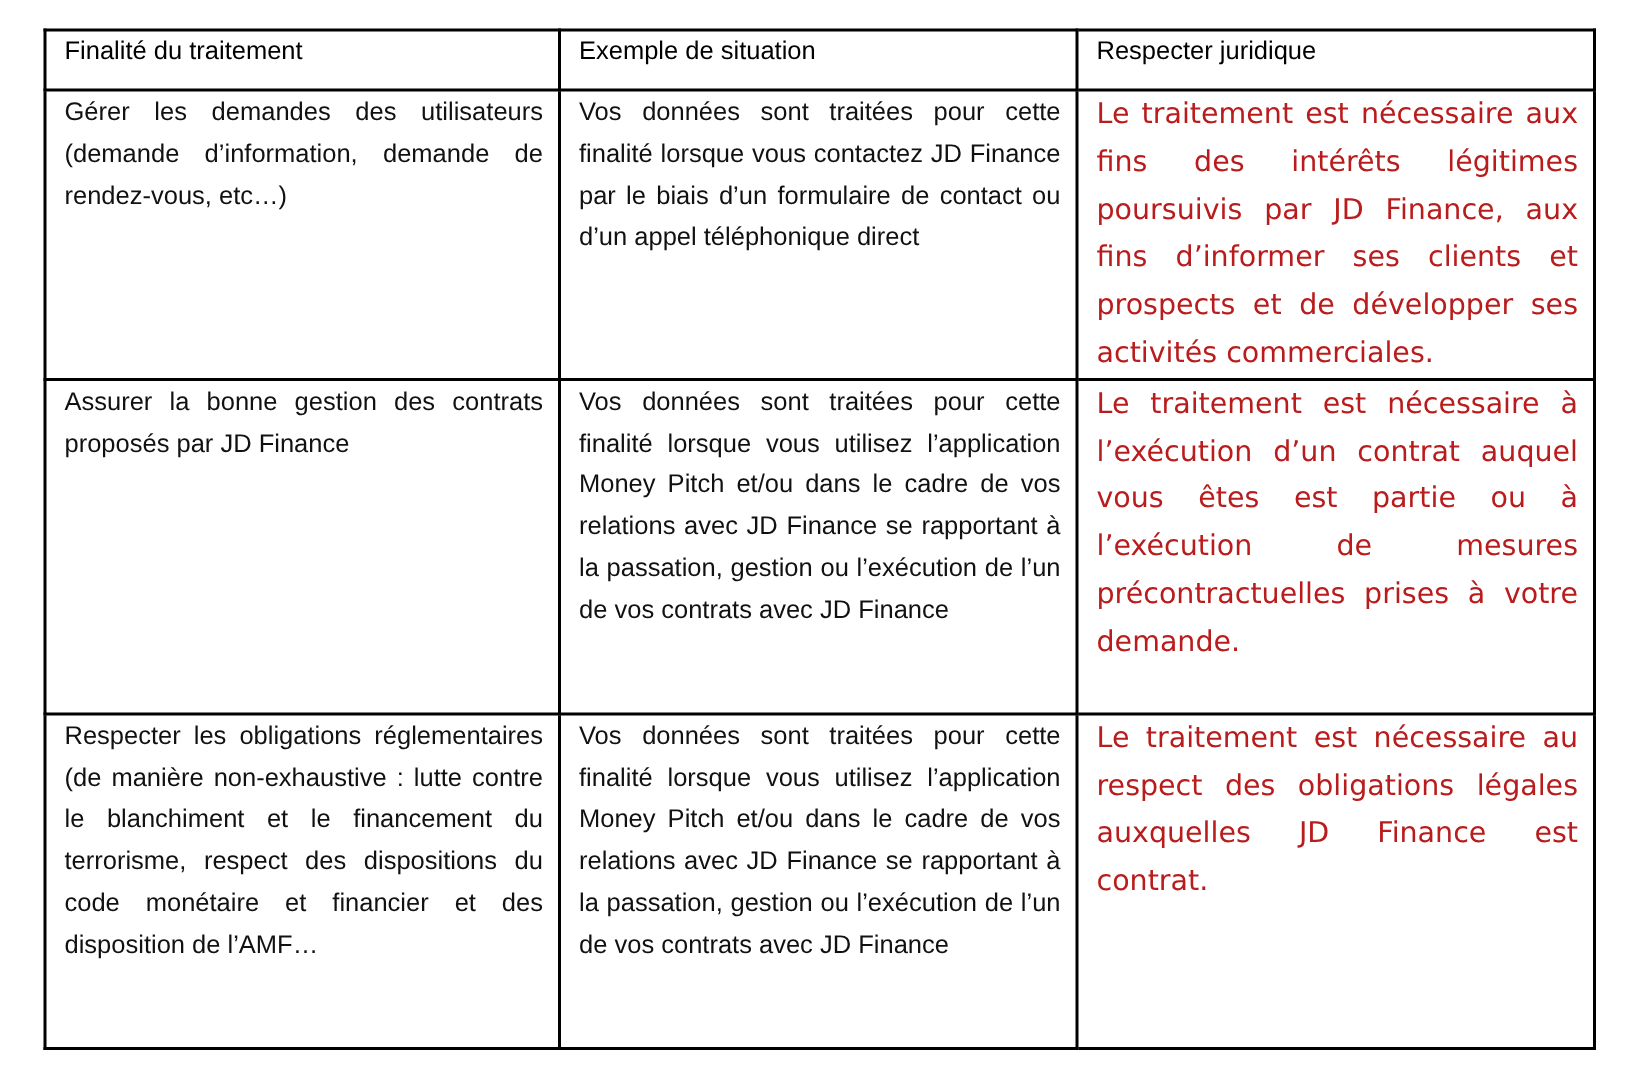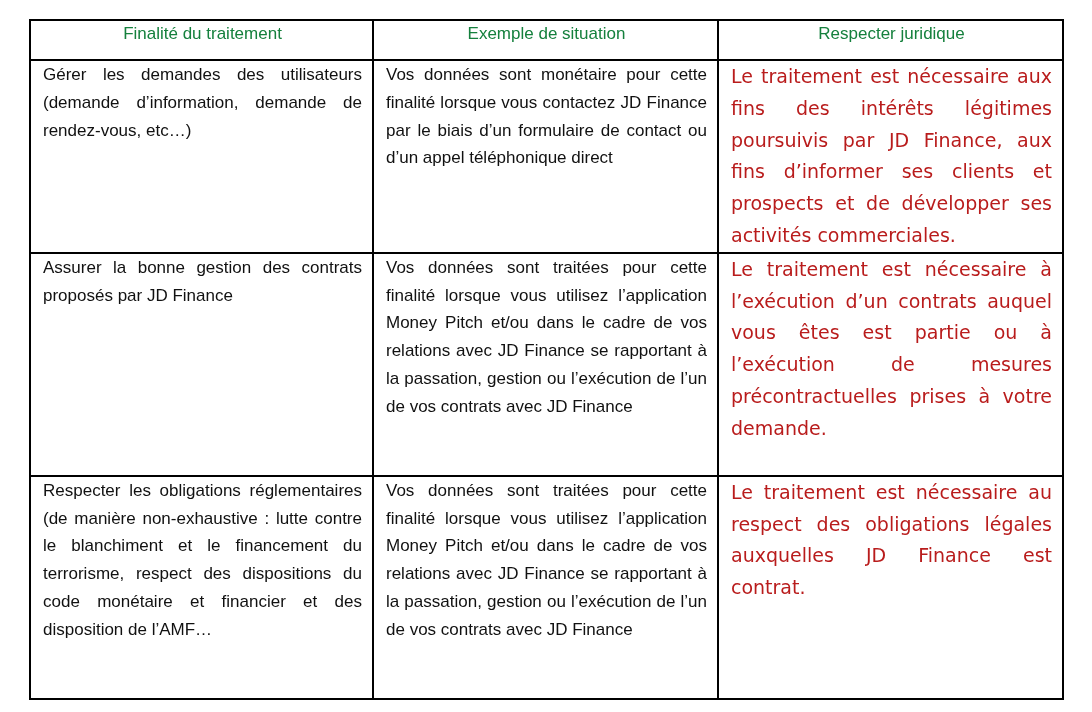--- a/index.html
+++ b/index.html
@@ -29,25 +29,25 @@
     vertical-align: top;
     padding: 0 10px 0 12px;
     box-sizing: border-box;
   }
   col.c1 { width: 343px; }
   col.c2 { width: 345px; }
   col.c3 { width: 345px; }
   th {
     font-family: "Liberation Sans", sans-serif;
     font-weight: normal;
-    text-align: center;
+    text-align: left;
     font-size: 17px;
     line-height: 25px;
     height: 40px;
-    color: #15803d;
+    color: #000000;
   }
   td.cell-std {
     font-family: "Liberation Sans", sans-serif;
     font-size: 17px;
     line-height: 27.8px;
     color: #111111;
     text-align: justify;
     text-align-last: left;
   }
   td.cell-legal {
@@ -76,27 +76,27 @@
     <thead>
       <tr>
         <th>Finalité du traitement</th>
         <th>Exemple de situation</th>
         <th>Respecter juridique</th>
       </tr>
     </thead>
     <tbody>
       <tr class="row-1">
         <td class="cell-std">Gérer les demandes des utilisateurs (demande d’information, demande de rendez-vous, etc…)</td>
-        <td class="cell-std">Vos données sont monétaire pour cette finalité lorsque vous contactez JD Finance par le biais d’un formulaire de contact ou d’un appel téléphonique direct</td>
+        <td class="cell-std">Vos données sont traitées pour cette finalité lorsque vous contactez JD Finance par le biais d’un formulaire de contact ou d’un appel téléphonique direct</td>
         <td class="cell-legal">Le traitement est nécessaire aux fins des intérêts légitimes poursuivis par JD Finance, aux fins d’informer ses clients et prospects et de développer ses activités commerciales.</td>
       </tr>
       <tr class="row-2">
         <td class="cell-std">Assurer la bonne gestion des contrats proposés par JD Finance</td>
         <td class="cell-std">Vos données sont traitées pour cette finalité lorsque vous utilisez l’application Money Pitch et/ou dans le cadre de vos relations avec JD Finance se rapportant à la passation, gestion ou l’exécution de l’un de vos contrats avec JD Finance</td>
-        <td class="cell-legal">Le traitement est nécessaire à l’exécution d’un contrats auquel vous êtes est partie ou à l’exécution de mesures précontractuelles prises à votre demande.</td>
+        <td class="cell-legal">Le traitement est nécessaire à l’exécution d’un contrat auquel vous êtes est partie ou à l’exécution de mesures précontractuelles prises à votre demande.</td>
       </tr>
       <tr class="row-3">
         <td class="cell-std">Respecter les obligations réglementaires (de manière non-exhaustive : lutte contre le blanchiment et le financement du terrorisme, respect des dispositions du code monétaire et financier et des disposition de l’AMF…</td>
         <td class="cell-std">Vos données sont traitées pour cette finalité lorsque vous utilisez l’application Money Pitch et/ou dans le cadre de vos relations avec JD Finance se rapportant à la passation, gestion ou l’exécution de l’un de vos contrats avec JD Finance</td>
         <td class="cell-legal">Le traitement est nécessaire au respect des obligations légales auxquelles JD Finance est contrat.</td>
       </tr>
     </tbody>
   </table>
 </div>
 

